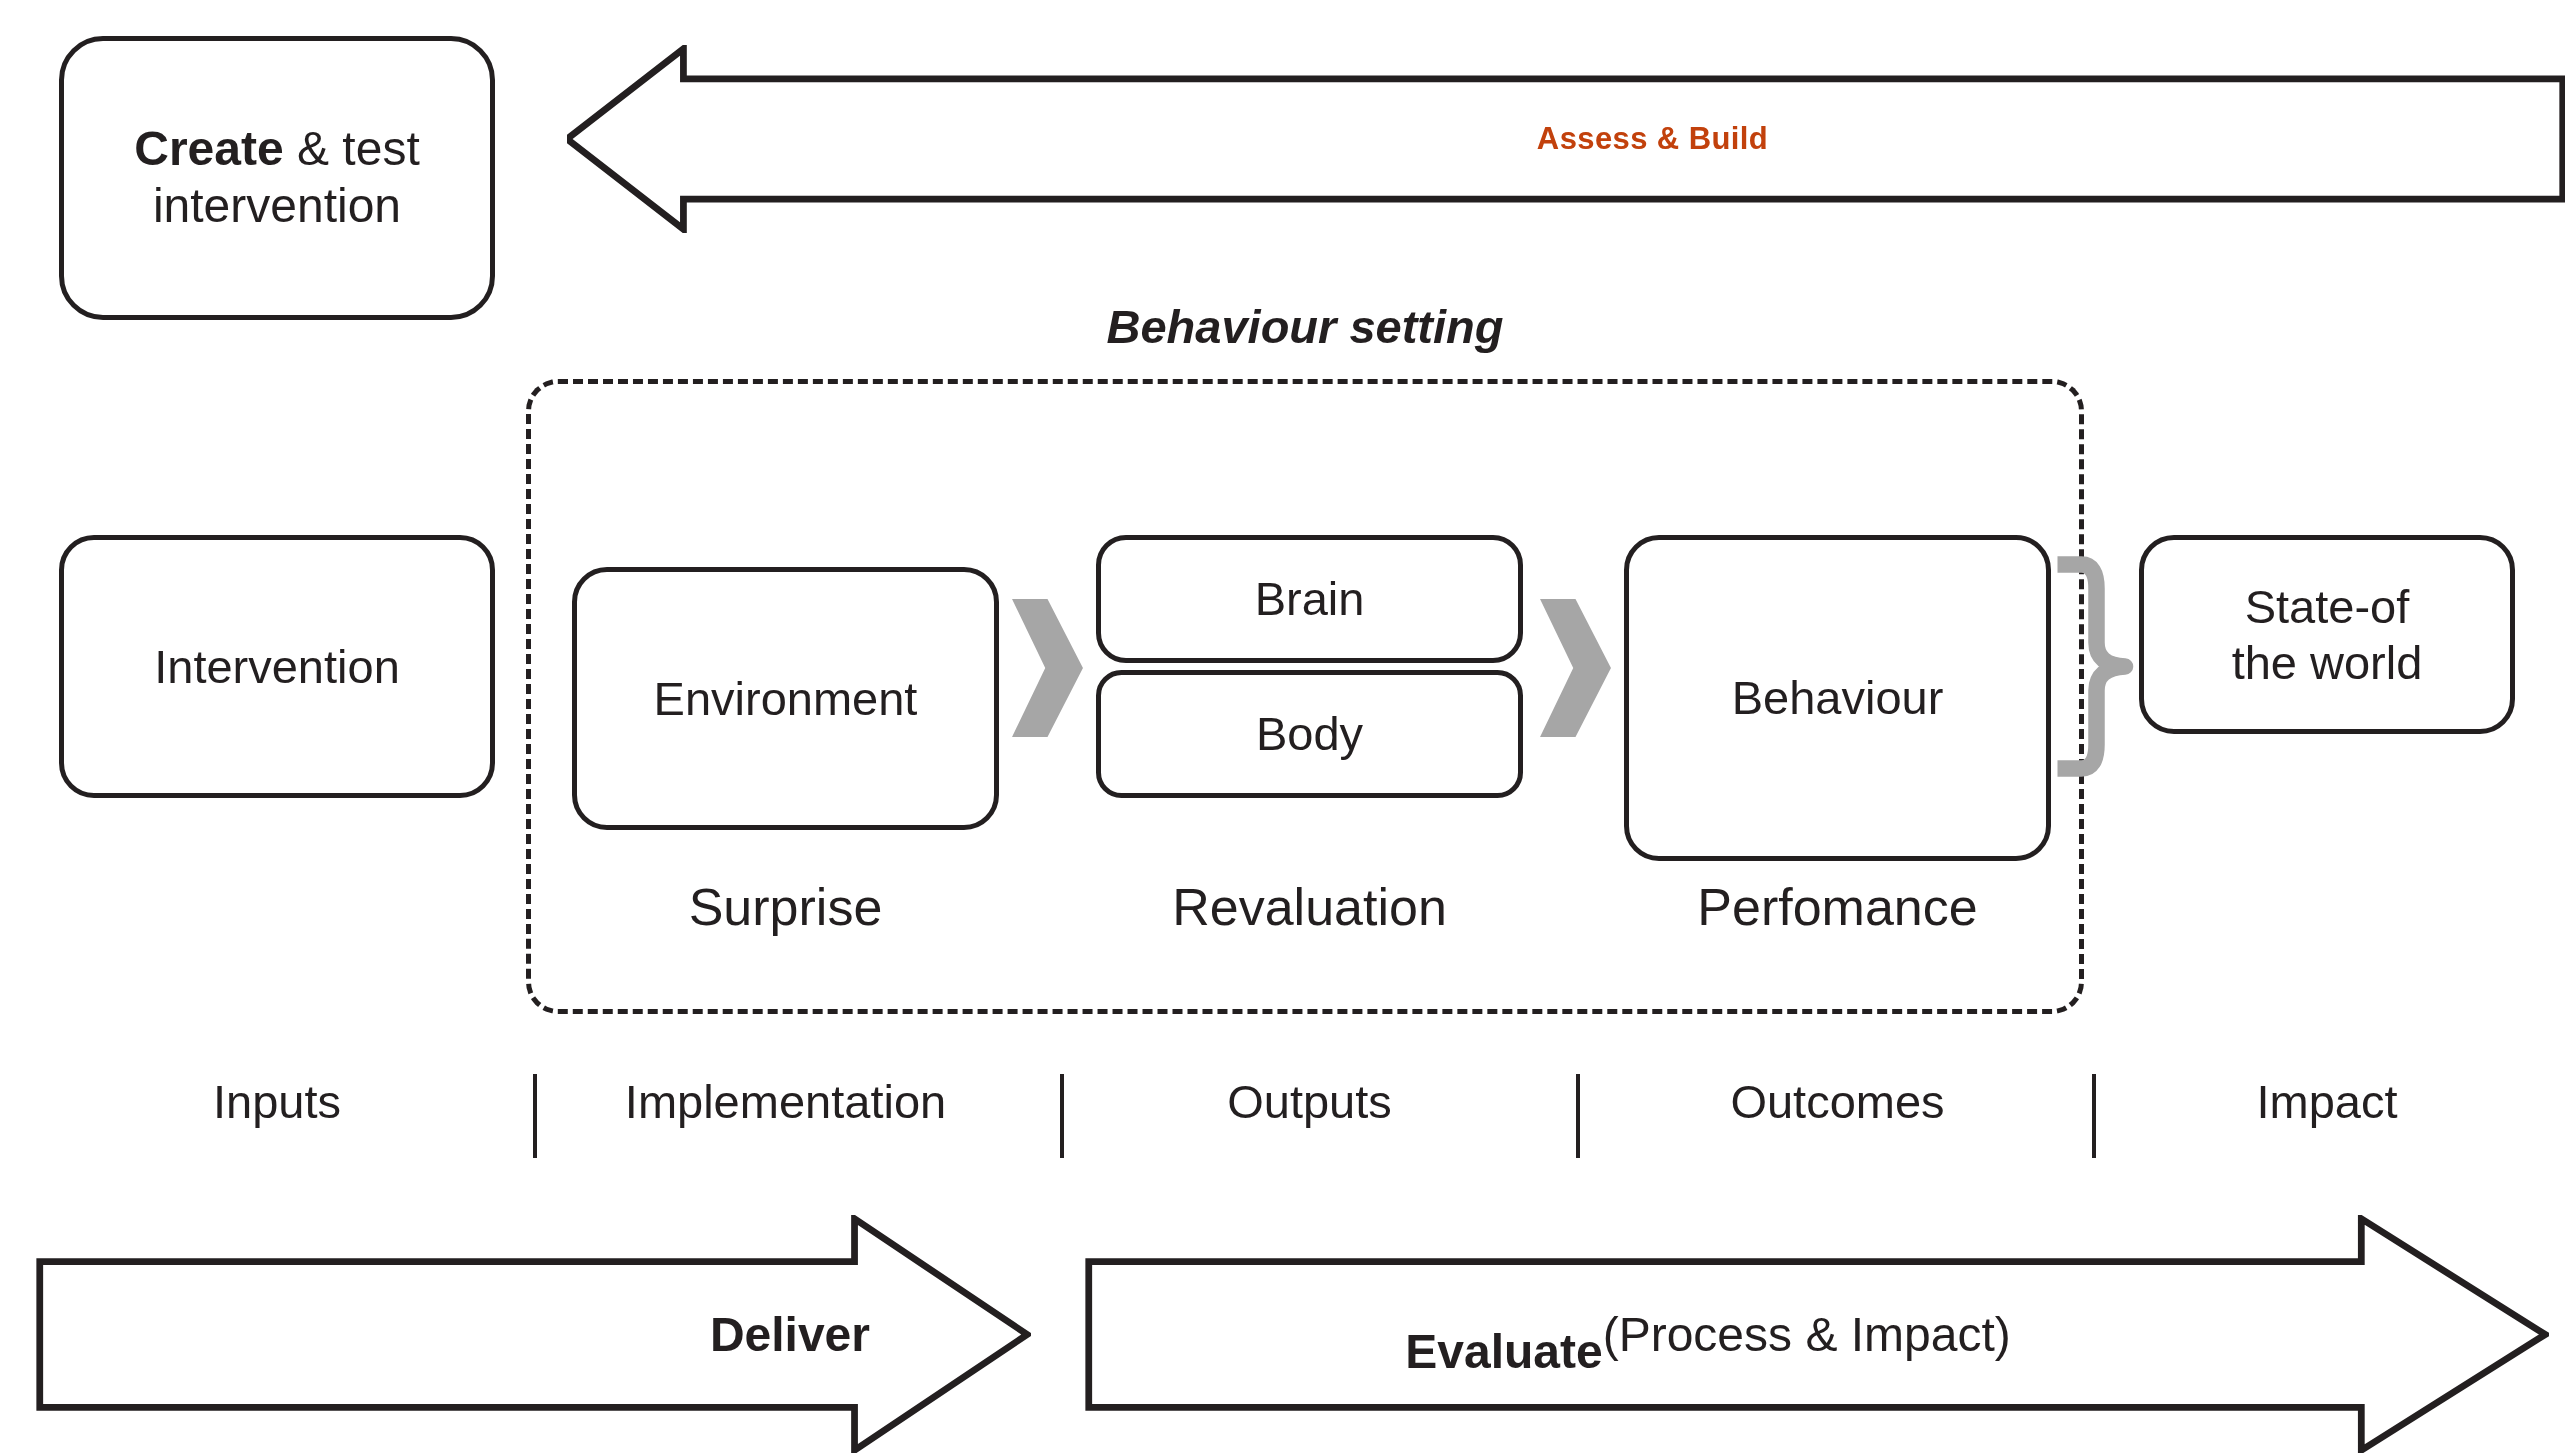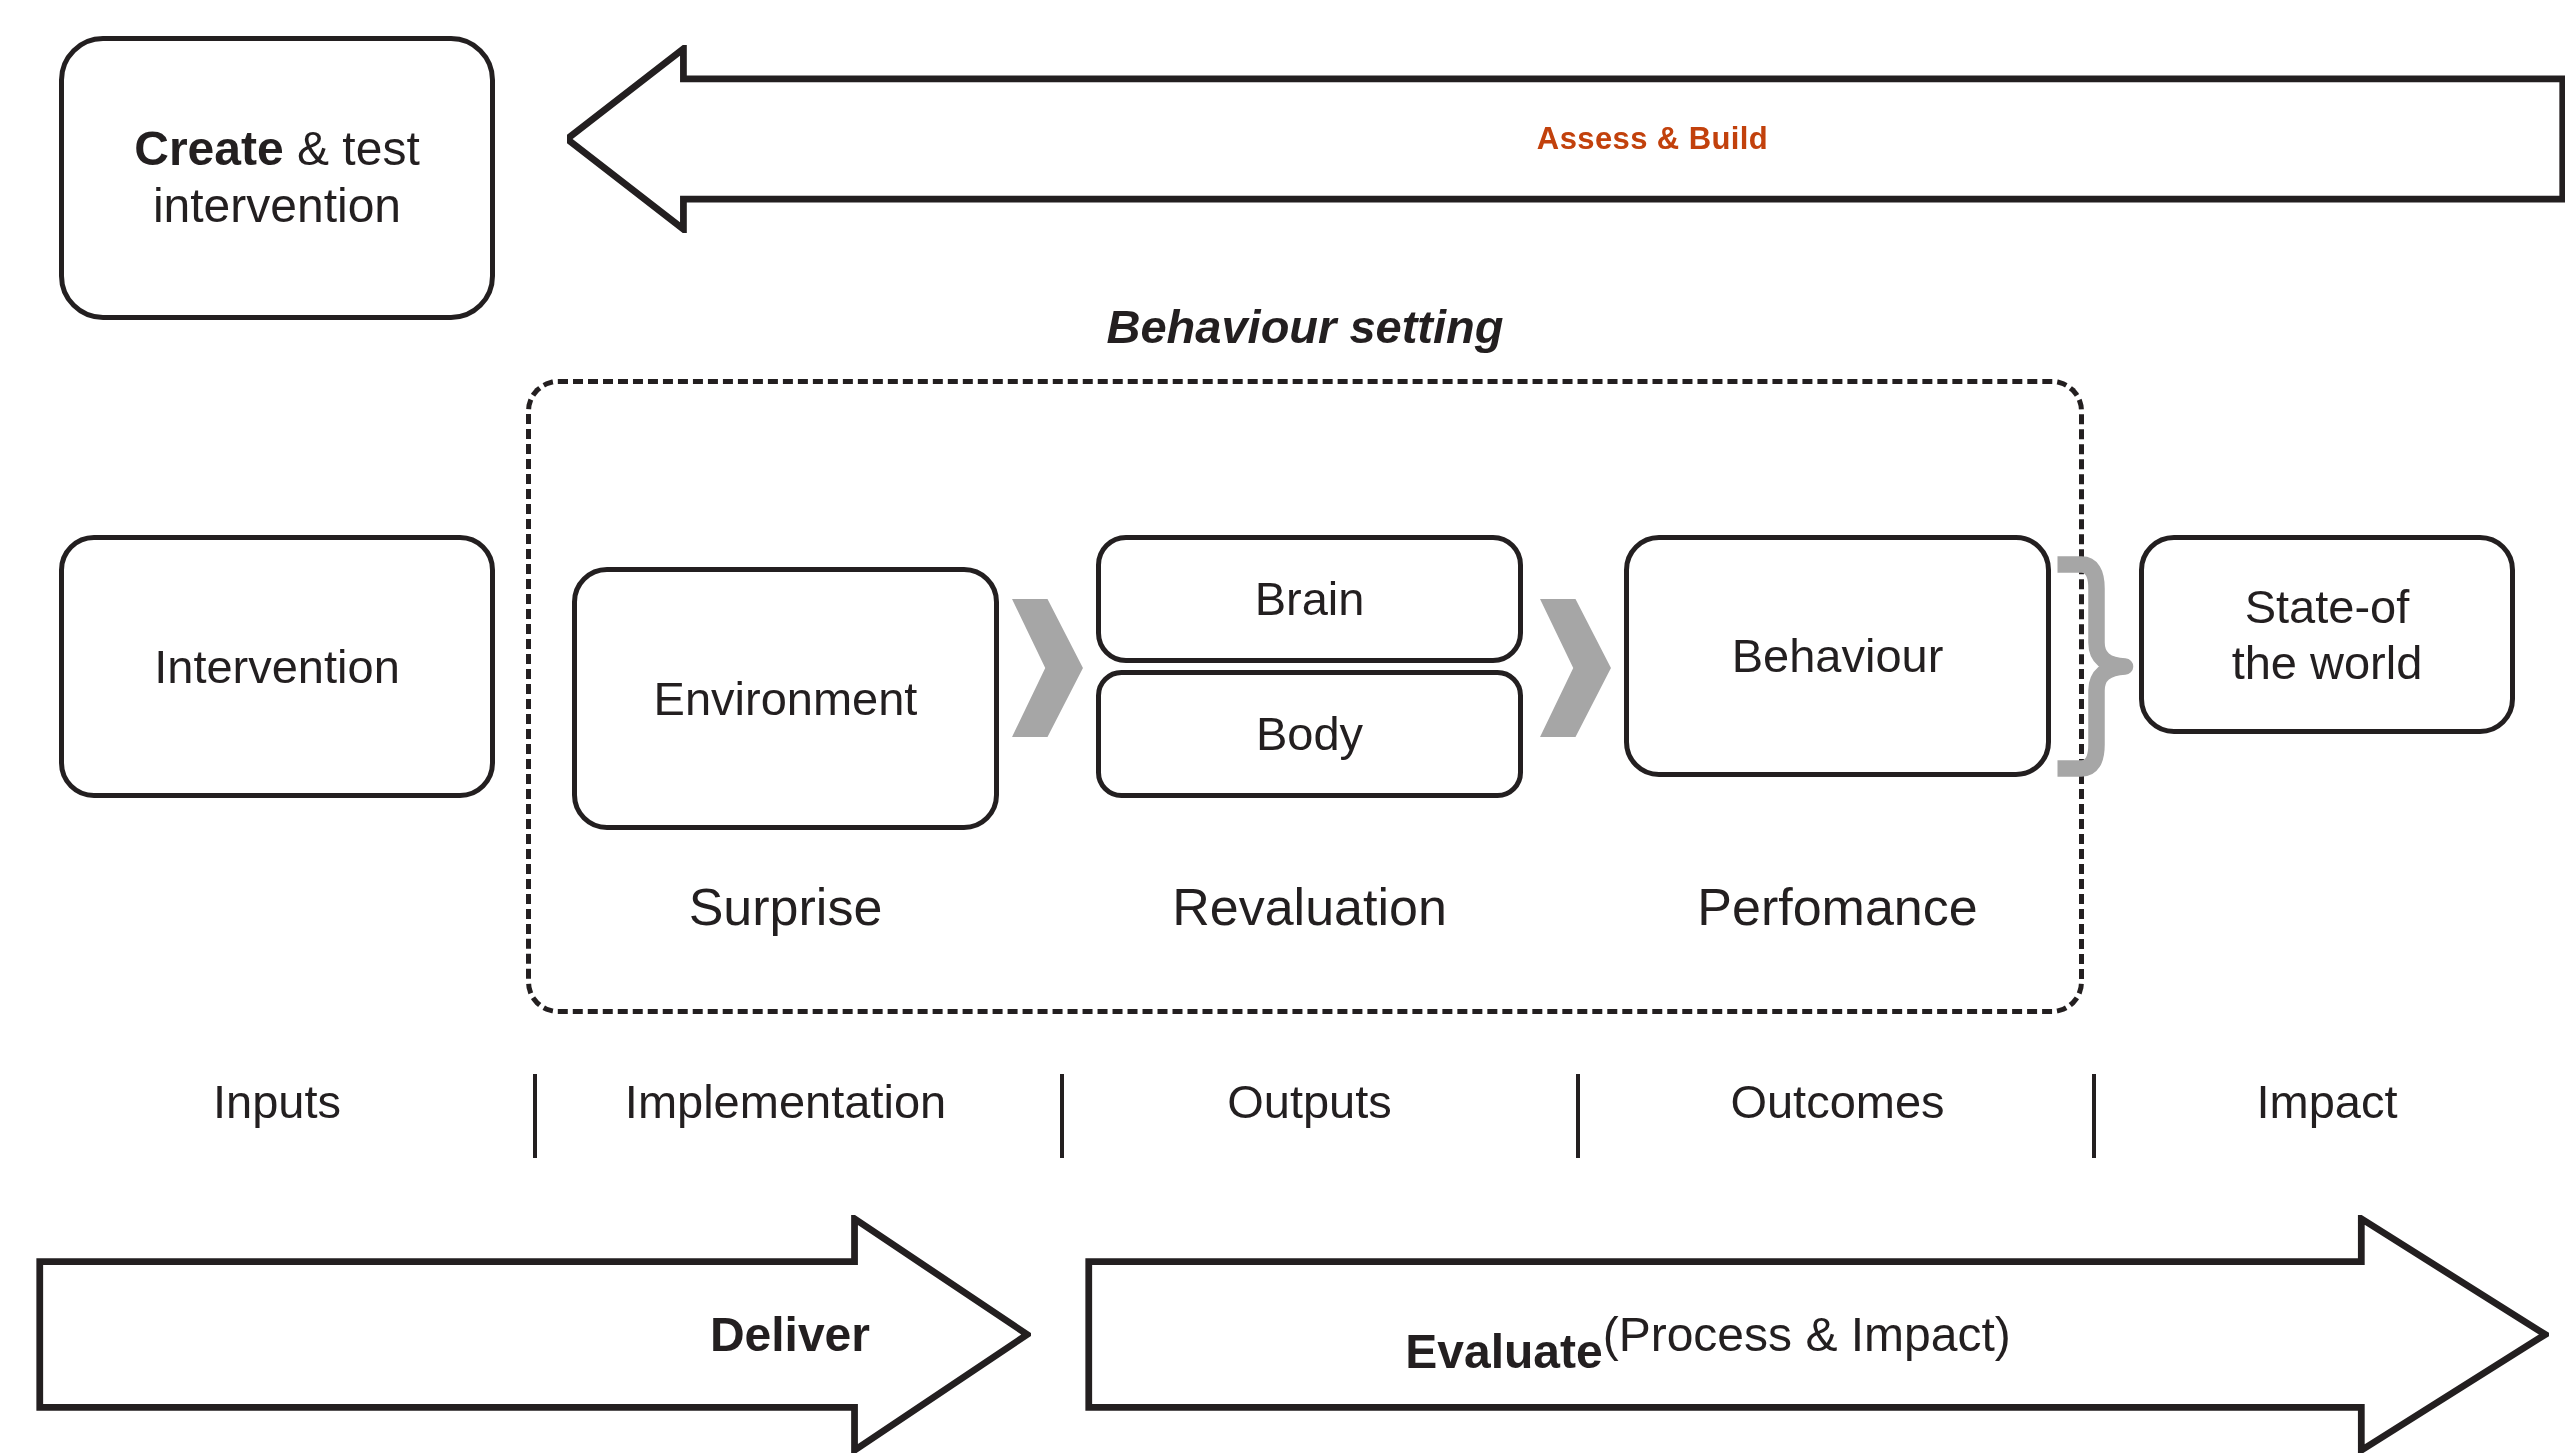--- a/index.html
+++ b/index.html
@@ -82,21 +82,21 @@
     box-sizing: border-box;
     border: 5.3px dashed #231f20;
     border-radius: 32px;
   }
 
   
   #node-intervention { left: 59px;  top: 535px; width: 436px;  height: 263px; }
   #node-environment  { left: 572px; top: 535px; width: 427px;  height: 263px; margin-top: 32px; }
   #node-brain        { left: 1096px; top: 535px; width: 427px; height: 128px; border-radius: 30px; }
   #node-body         { left: 1096px; top: 670px; width: 427px; height: 128px; border-radius: 25.5px; }
-  #node-behaviour    { left: 1624px; top: 535px; width: 427px; height: 242px; }
+  #node-behaviour    { left: 1624px; top: 535px; width: 427px; height: 326px; }
   #node-state-world  { left: 2139px; top: 535px; width: 376px;  height: 199px; }
 
   
   .chevron {
     position: absolute;
     width: 83px; height: 150px;
   }
   .chevron svg { display: block; width: 100%; height: 100%; }
   #chevron-1 { left: 1006px; top: 593px; }
   #chevron-2 { left: 1534px; top: 593px; }

